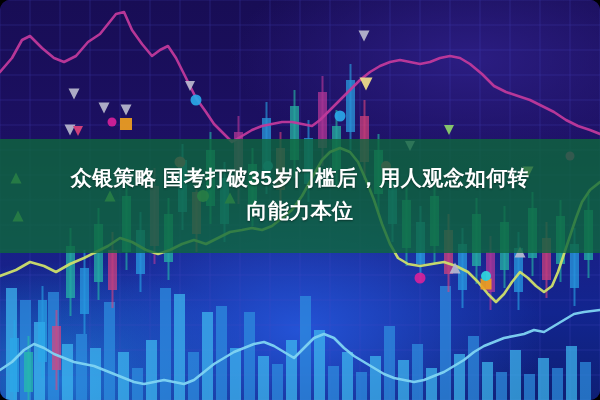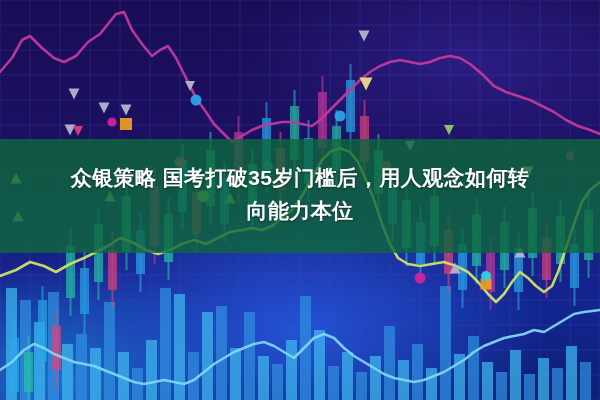--- a/index.html
+++ b/index.html
@@ -7,20 +7,21 @@
     padding: 0;
     background: #000;
   }
   #stage {
     position: relative;
     width: 600px;
     height: 400px;
     overflow: hidden;
     font-family: "Liberation Sans", "DejaVu Sans", sans-serif;
     background: #140a52;
+    border-radius: 10px;
   }
   .layer {
     position: absolute;
     left: 0;
     top: 0;
     width: 600px;
     height: 400px;
   }
   #bg-gradient {
     background:

